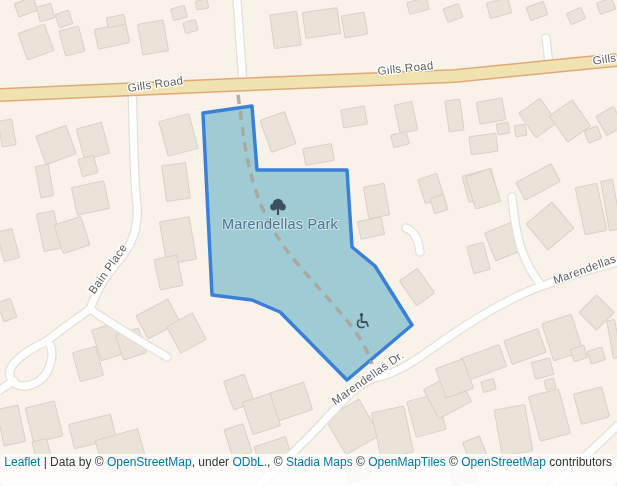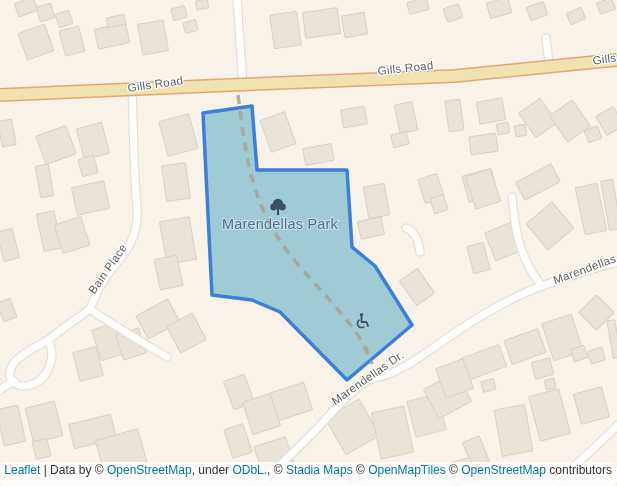--- a/index.html
+++ b/index.html
@@ -5,21 +5,21 @@
   html,body{margin:0;padding:0;background:#fff;}
   .stage{position:relative;width:617px;height:486px;overflow:hidden;
          font-family:"Liberation Sans",sans-serif;cursor:grab;}
   .stage svg{display:block}
   .road-label{font-size:11.5px;letter-spacing:.3px;text-anchor:middle;
               paint-order:stroke;stroke:#ffffff;stroke-width:2.6px;stroke-linejoin:round;
               font-family:"Liberation Sans",sans-serif;}
   .park-label{font-size:14.5px;letter-spacing:.2px;text-anchor:middle;
               paint-order:stroke;stroke:rgba(255,255,255,.45);stroke-width:2px;
               font-family:"Liberation Sans",sans-serif;}
-  .attribution{position:absolute;right:0;bottom:0;height:24px;line-height:16px;
+  .attribution{position:absolute;right:0;bottom:0;height:32px;line-height:16px;
                padding:0 5px;background:rgba(255,255,255,.82);
                font-size:12px;color:#333;border-radius:6px;}
   .attribution span,.attribution a{white-space:pre;}
   .attribution a{text-decoration:none;cursor:pointer;}
 </style>
 </head>
 <body>
 
 <div class="stage">
   <svg id="map-svg" width="617" height="486" viewBox="0 0 617 486" xmlns="http://www.w3.org/2000/svg">

